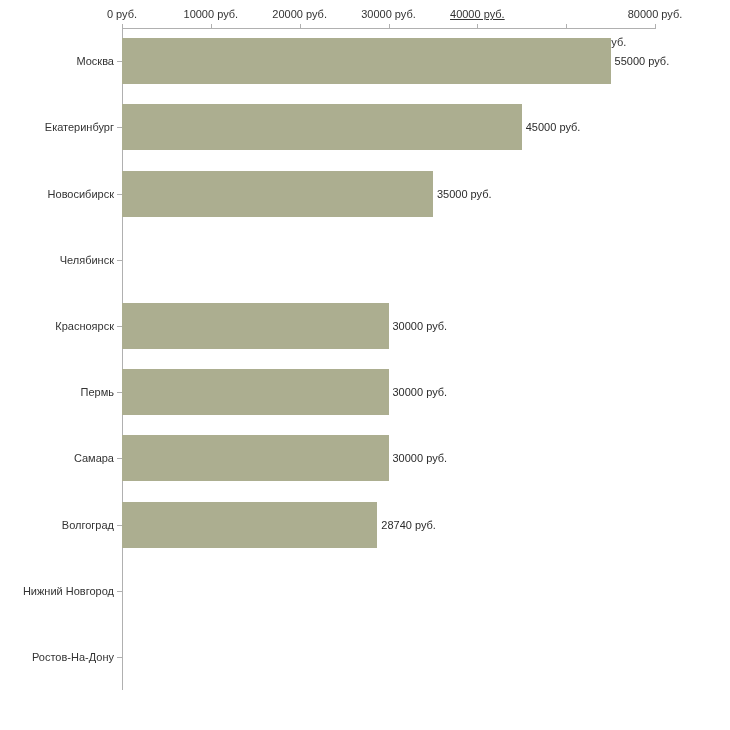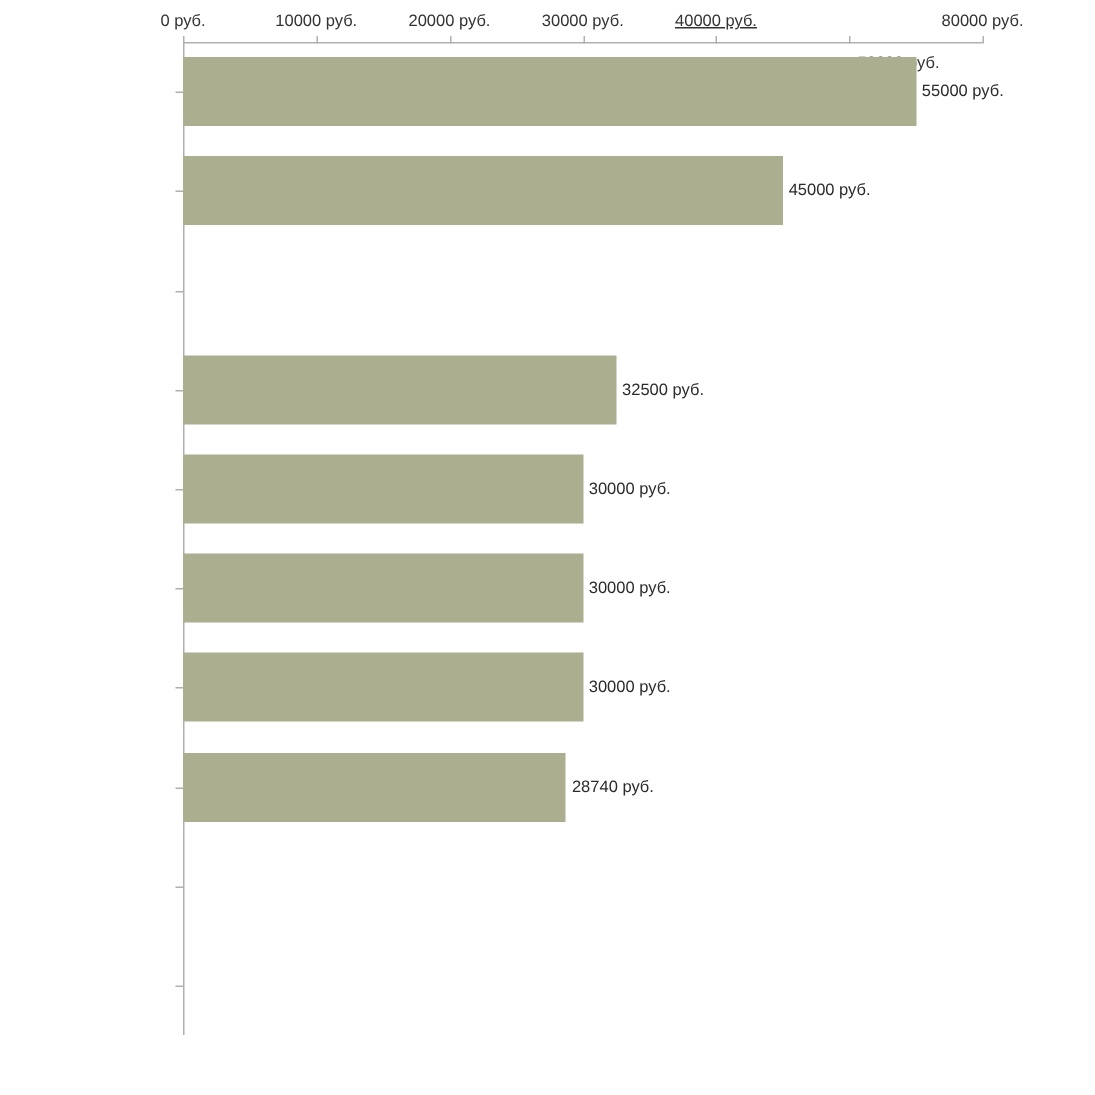--- a/index.html
+++ b/index.html
@@ -118,32 +118,44 @@
       <div class="xtick-mark" style="left: 299.667px;"></div>
       <div class="xtick-label" style="left: 388.5px;">30000 руб.</div>
       <div class="xtick-mark" style="left: 388.5px;"></div>
       <div class="xtick-label" style="left: 477.333px; text-decoration: underline;">40000 руб.</div>
       <div class="xtick-mark" style="left: 477.333px;"></div>
       <div class="xtick-label" style="left: 599px; margin-top: 28px;">50000 руб.</div>
       <div class="xtick-mark" style="left: 566.167px;"></div>
       <div class="xtick-label" style="left: 655px;">80000 руб.</div>
       <div class="xtick-mark" style="left: 655px;"></div>
     </div>
+  <div id="cat-labels">
+      <div class="cat-label" style="top: 61.1px;">Москва</div>
+      <div class="cat-label" style="top: 127.3px;">Екатеринбург</div>
+      <div class="cat-label" style="top: 193.5px;">Новосибирск</div>
+      <div class="cat-label" style="top: 259.7px;">Челябинск</div>
+      <div class="cat-label" style="top: 325.9px;">Красноярск</div>
+      <div class="cat-label" style="top: 392.1px;">Пермь</div>
+      <div class="cat-label" style="top: 458.3px;">Самара</div>
+      <div class="cat-label" style="top: 524.5px;">Волгоград</div>
+      <div class="cat-label" style="top: 590.7px;">Нижний Новгород</div>
+      <div class="cat-label" style="top: 656.9px;">Ростов-На-Дону</div>
+    </div>
   <div id="plot-area">
       <div class="bar-row" style="top: 10.1px; height: 46px;">
         <div class="bar" style="width: 488.583px; background: rgb(172, 174, 144);"></div>
         <div class="bar-value" style="left: 488.583px;">55000 руб.</div>
       </div>
       <div class="bar-row" style="top: 76.3px; height: 46px;">
         <div class="bar" style="width: 399.75px; background: rgb(172, 174, 144);"></div>
         <div class="bar-value" style="left: 399.75px;">45000 руб.</div>
       </div>
-      <div class="bar-row" style="top: 208.7px; height: 46px;">
-        <div class="bar" style="width: 288.708px; background: rgb(172, 174, 144);"></div>
-        <div class="bar-value" style="left: 288.708px;">32500 руб.</div>
+      <div class="bar-row" style="top: 142.5px; height: 46px;">
+        <div class="bar" style="width: 310.917px; background: rgb(172, 174, 144);"></div>
+        <div class="bar-value" style="left: 310.917px;">35000 руб.</div>
       </div>
       <div class="bar-row" style="top: 274.9px; height: 46px;">
         <div class="bar" style="width: 266.5px; background: rgb(172, 174, 144);"></div>
         <div class="bar-value" style="left: 266.5px;">30000 руб.</div>
       </div>
       <div class="bar-row" style="top: 341.1px; height: 46px;">
         <div class="bar" style="width: 266.5px; background: rgb(172, 174, 144);"></div>
         <div class="bar-value" style="left: 266.5px;">30000 руб.</div>
       </div>
       <div class="bar-row" style="top: 407.3px; height: 46px;">

